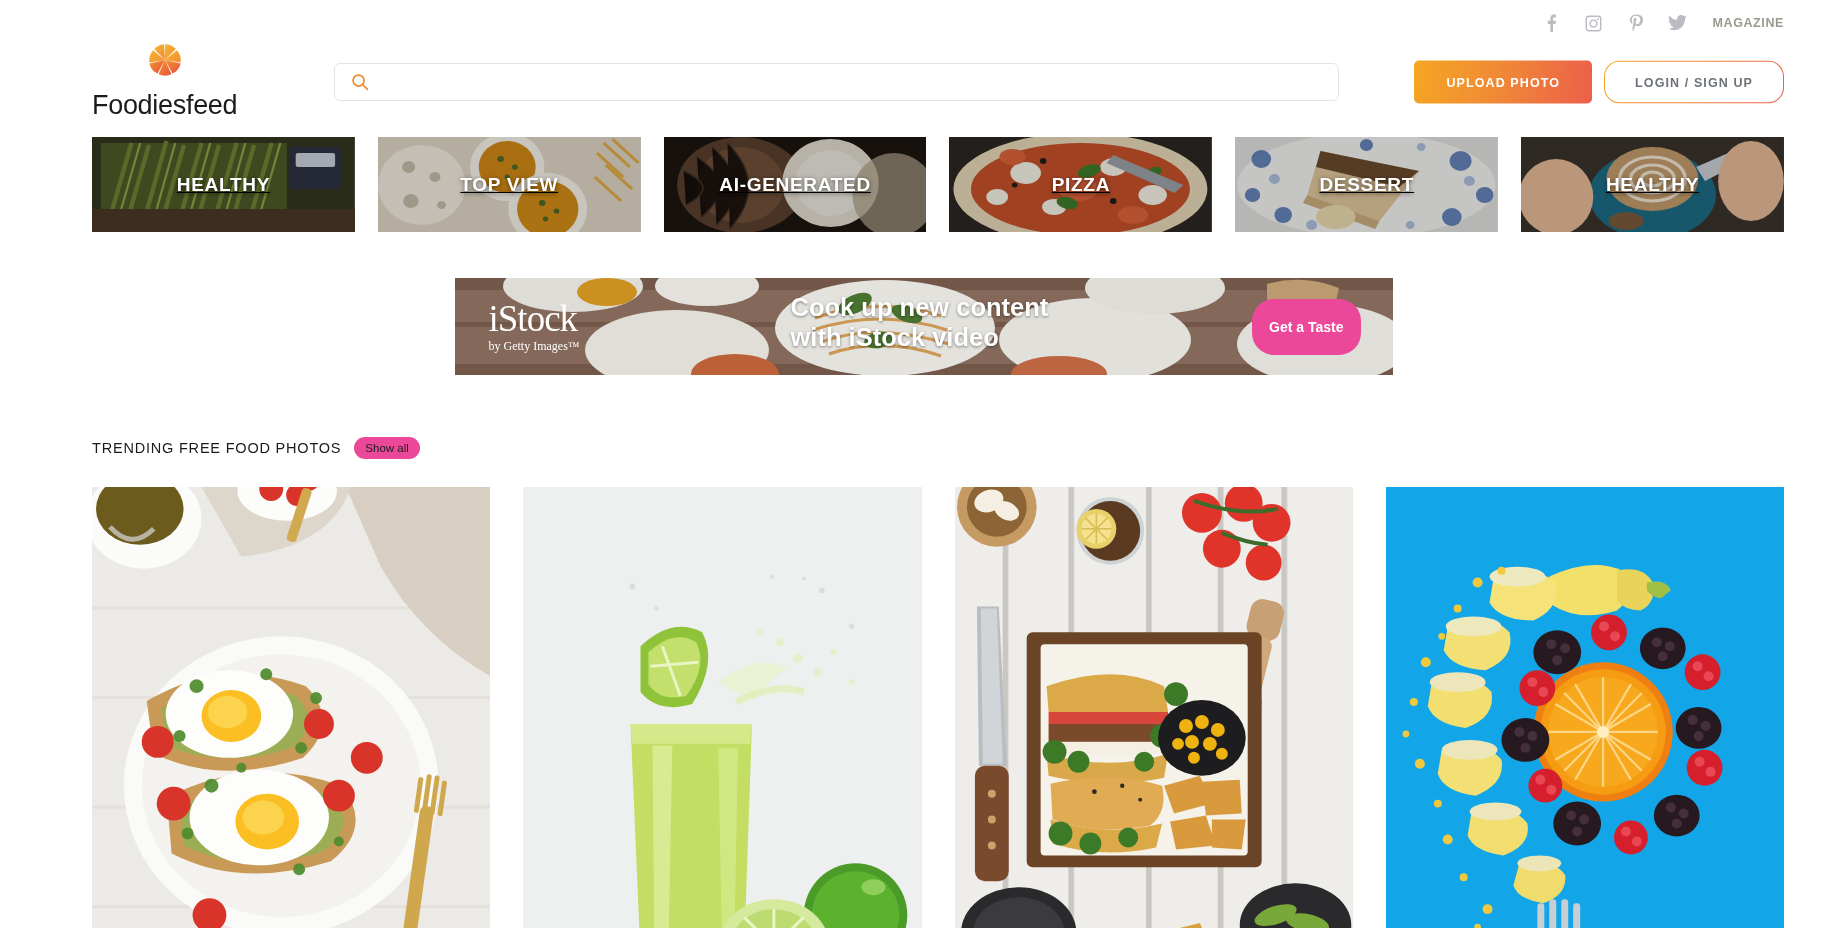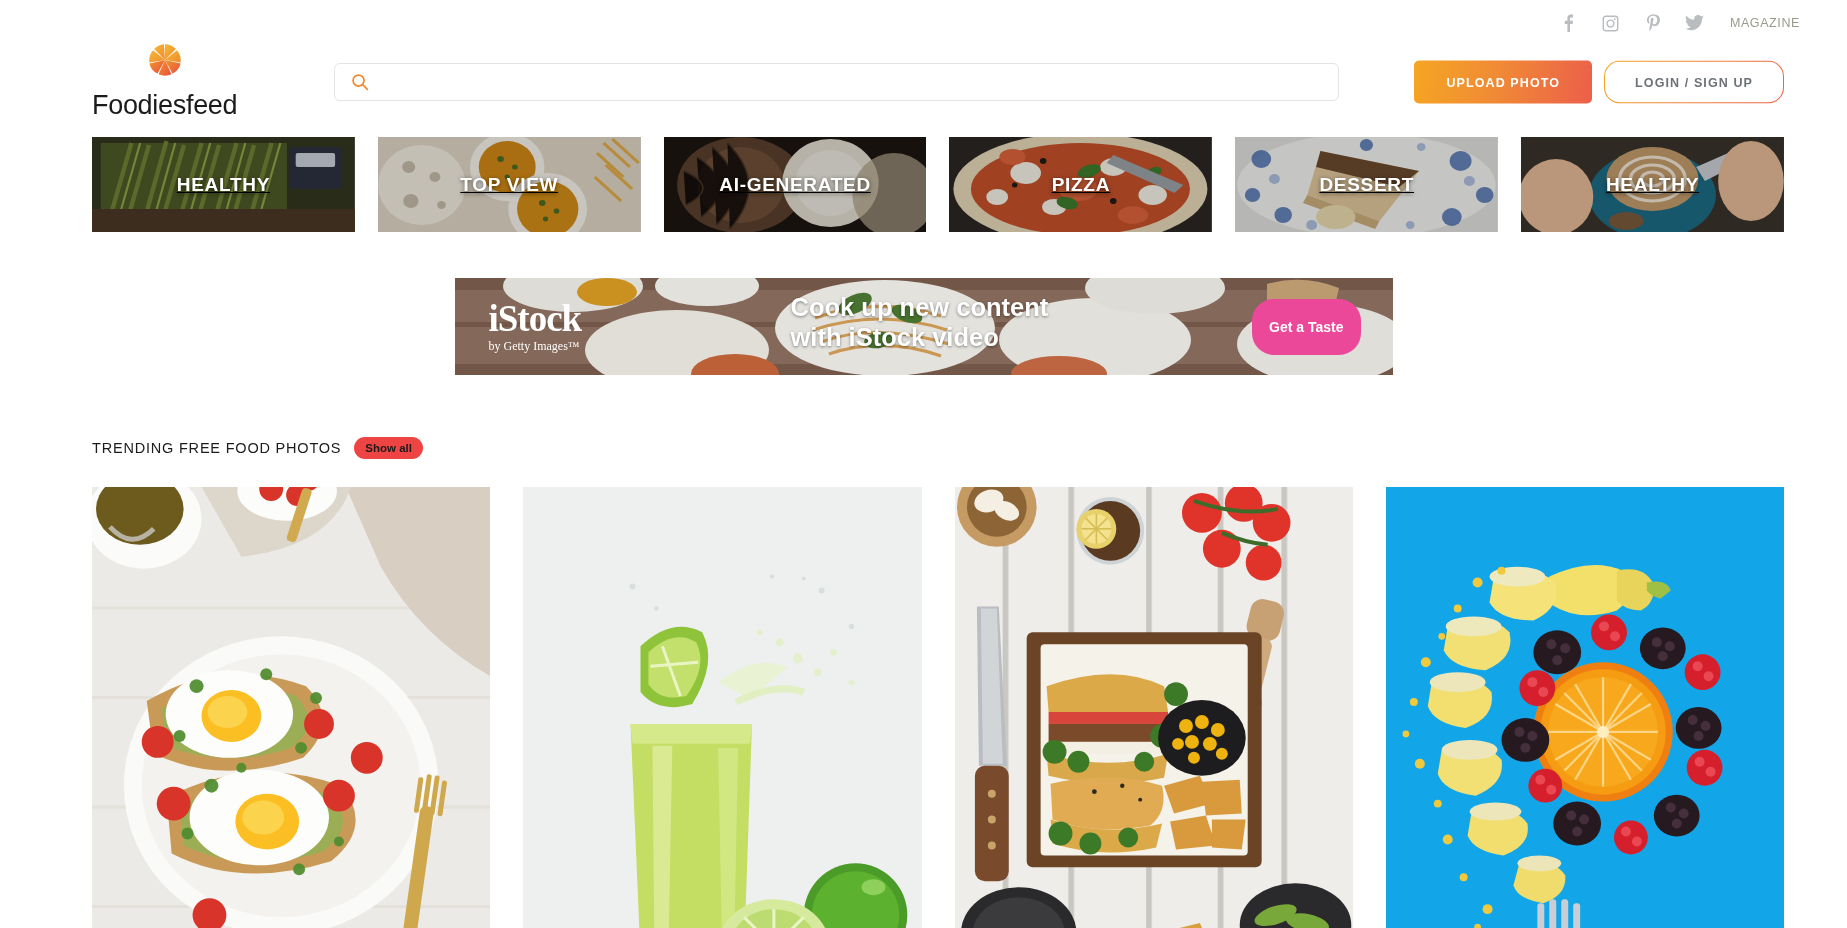--- a/index.html
+++ b/index.html
@@ -8,21 +8,21 @@
     background:#ffffff;
     font-family:"Liberation Sans", sans-serif;
     overflow:hidden;
   }
   .page { position:relative; width:1847px; height:928px; background:#fff; }
 
   
   .utility-bar{
     position:absolute; top:0; left:0; right:0; height:46px;
     display:flex; align-items:center; justify-content:flex-end;
-    padding-right:47px; gap:8px;
+    padding-right:63px; gap:8px;font-weight:bold;
   }
   .social-link{
     width:34px; height:28px; display:flex; align-items:center; justify-content:center;
     color:#b9bcc0; cursor:pointer;
   }
   .social-link svg{ display:block; }
   .magazine-link{
     margin-left:10px; font-size:12.5px; letter-spacing:.6px;
     color:#9a9a8c; cursor:pointer; font-family:"Liberation Sans", sans-serif;
   }
@@ -100,21 +100,21 @@
   }
   .banner{
     width:938px; height:97px; position:relative; overflow:hidden; cursor:pointer;
     background:#8a7163;
   }
   .banner-bg{ position:absolute; inset:0; }
   .banner-logo{
     position:absolute; left:34px; top:22px; color:#fff; line-height:1;
   }
   .banner-logo .istock{
-    font-size:37px; font-weight:bold; letter-spacing:-1px;
+    font-size:37px; font-weight:normal; letter-spacing:-1px;
     font-family:"Liberation Serif", serif;
   }
   .banner-logo .getty{
     font-size:12px; margin-top:4px; font-family:"Liberation Serif", serif;
   }
   .banner-copy{
     position:absolute; left:336px; top:14px; color:#fff;
     font-size:25.5px; font-weight:bold; line-height:1.18;
     text-shadow:0 1px 3px rgba(0,0,0,.45);
     font-family:"Liberation Sans", sans-serif;
@@ -129,22 +129,22 @@
   
   .trending-head{
     position:absolute; top:437px; left:92px;
     display:flex; align-items:center; gap:13px;
   }
   .trending-title{
     font-size:14.5px; letter-spacing:.8px; color:#1b1b1b;
     font-family:"Liberation Sans", sans-serif;
   }
   .show-all{
-    background:#ef4444; border:0; border-radius:12px; padding:5px 11px;
-    font-size:11.5px; color:#1b1b1b; cursor:pointer; font-weight:bold;
+    background:#ec4899; border:0; border-radius:12px; padding:5px 11px;
+    font-size:11.5px; color:#1b1b1b; cursor:pointer; font-weight:normal;
     font-family:"Liberation Sans", sans-serif;
   }
 
   .photo-grid{
     position:absolute; top:487px; left:92px; right:63px; bottom:0;
     display:grid; grid-template-columns:repeat(4,1fr); gap:33px;
   }
   .photo-card{ position:relative; overflow:hidden; cursor:pointer; background:#eee; }
   .photo-art{ position:absolute; inset:0; }
 </style>

